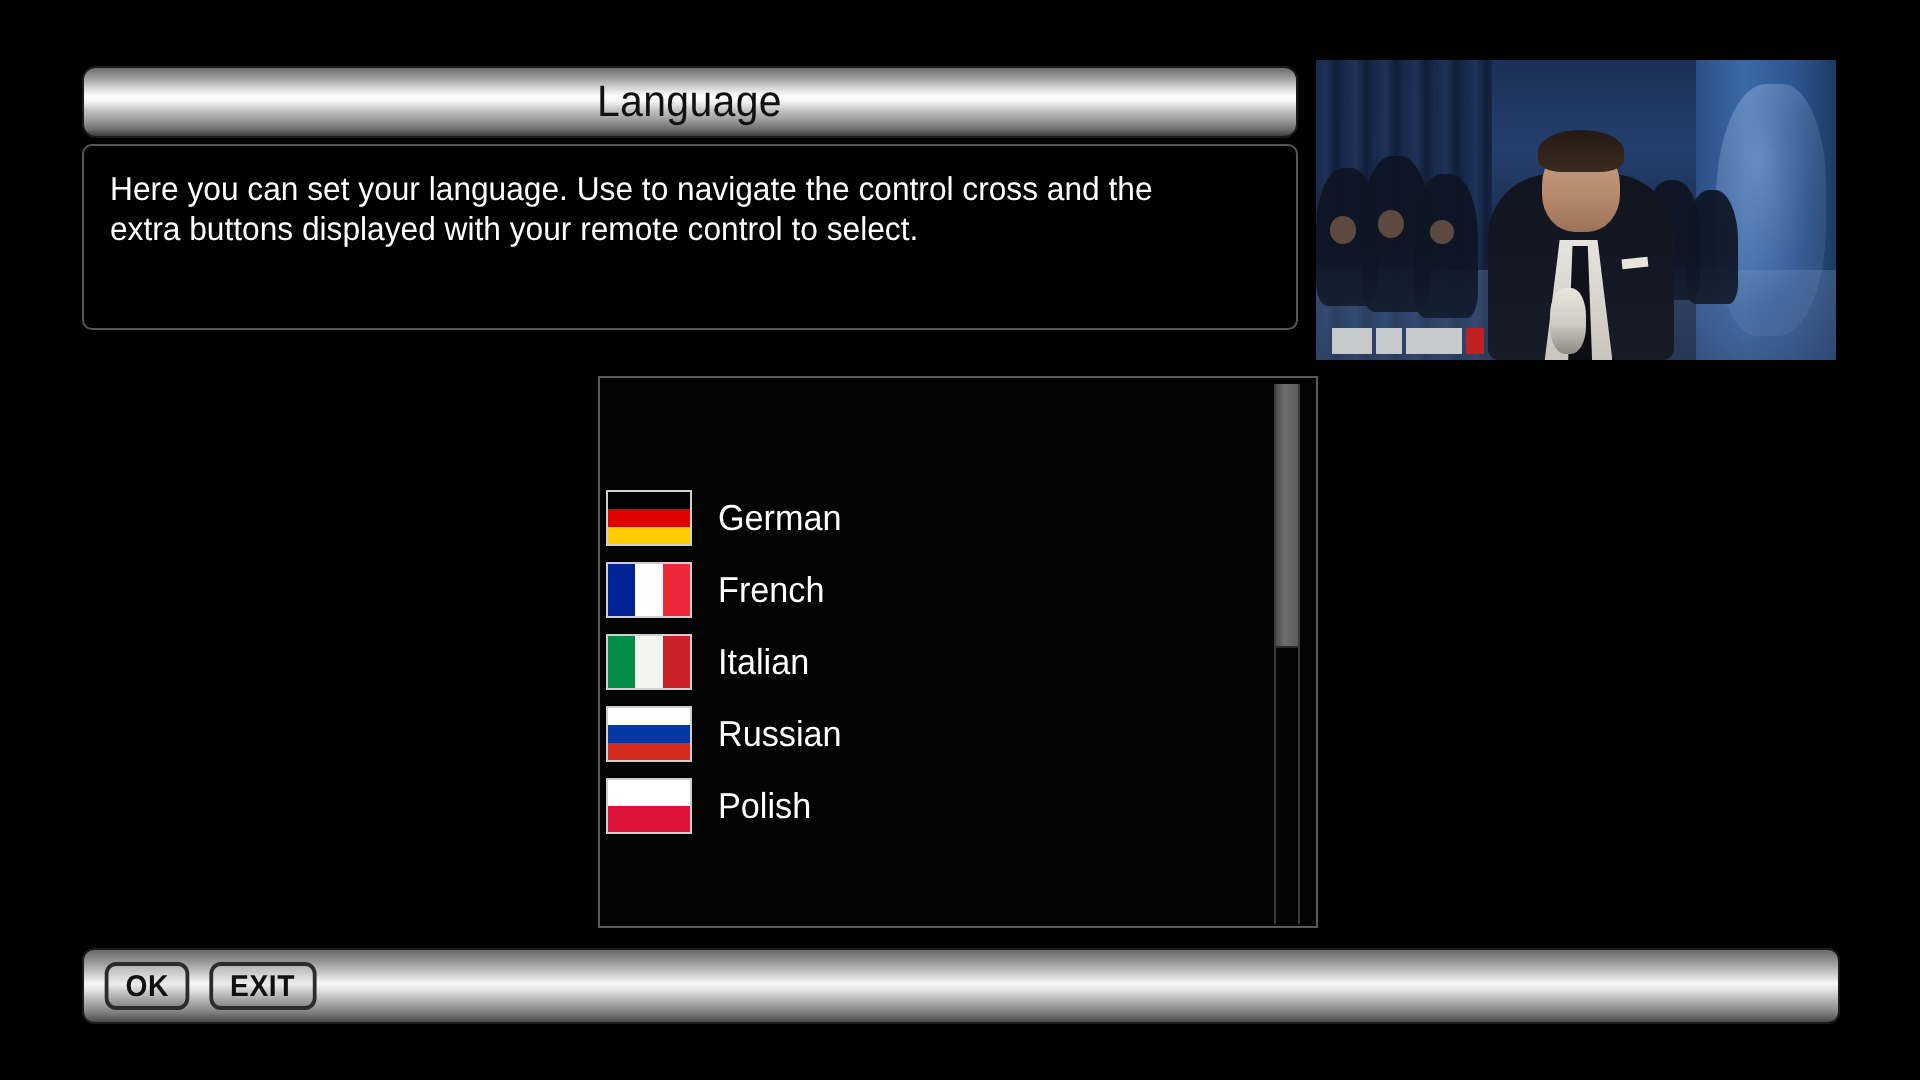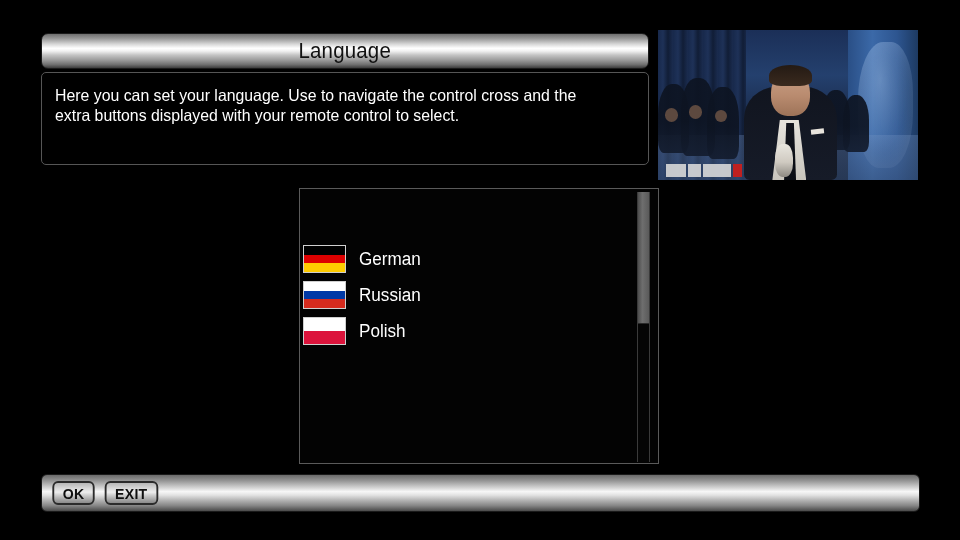--- a/index.html
+++ b/index.html
@@ -323,22 +323,30 @@
 
   <div id="lang-panel">
     <div id="lang-list">
 
       <div class="lang-row">
         <span class="flag flag-de"></span>
         <span class="lang-label">German</span>
       </div>
 
 
-
-
+      <div class="lang-row">
+        <span class="flag flag-fr"></span>
+        <span class="lang-label">French</span>
+      </div>
+
+
+      <div class="lang-row">
+        <span class="flag flag-it"></span>
+        <span class="lang-label">Italian</span>
+      </div>
 
       <div class="lang-row">
         <span class="flag flag-ru"></span>
         <span class="lang-label">Russian</span>
       </div>
 
       <div class="lang-row">
         <span class="flag flag-pl"></span>
         <span class="lang-label">Polish</span>
       </div>

